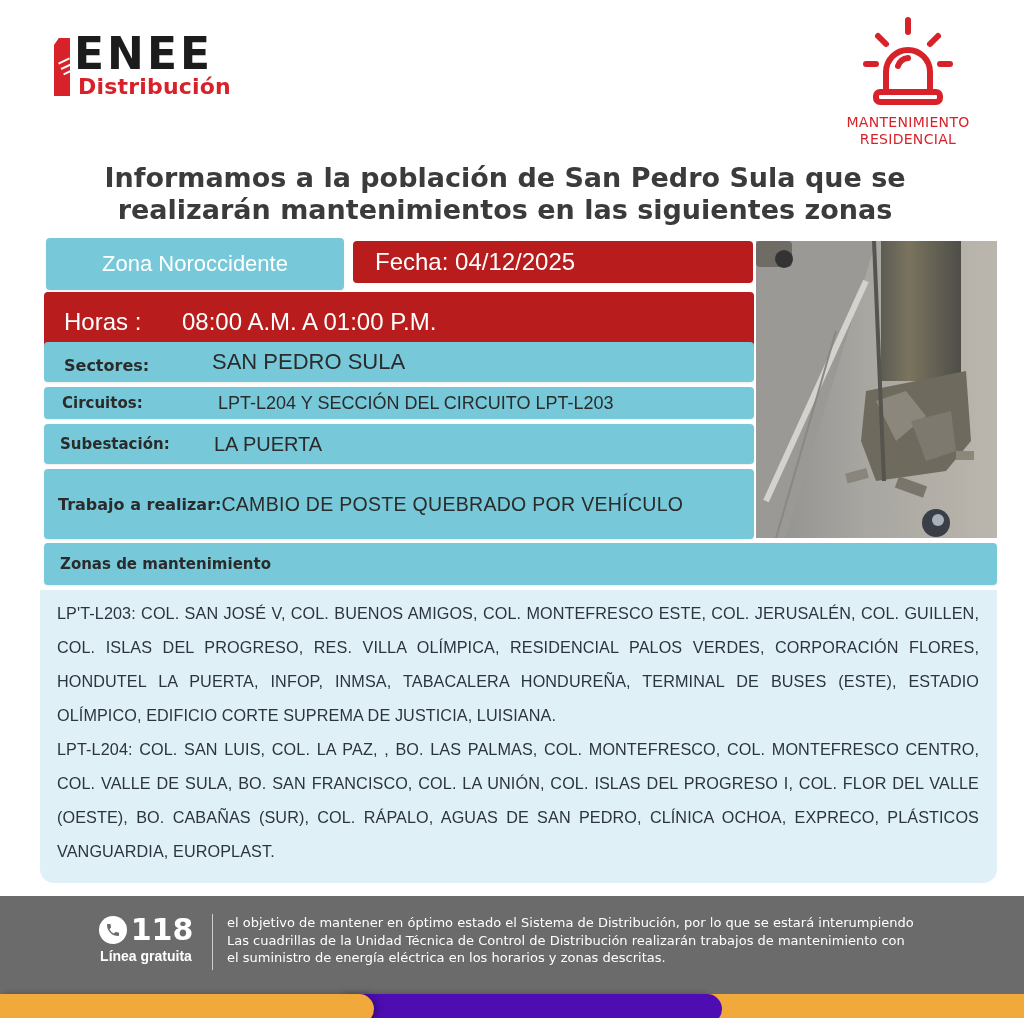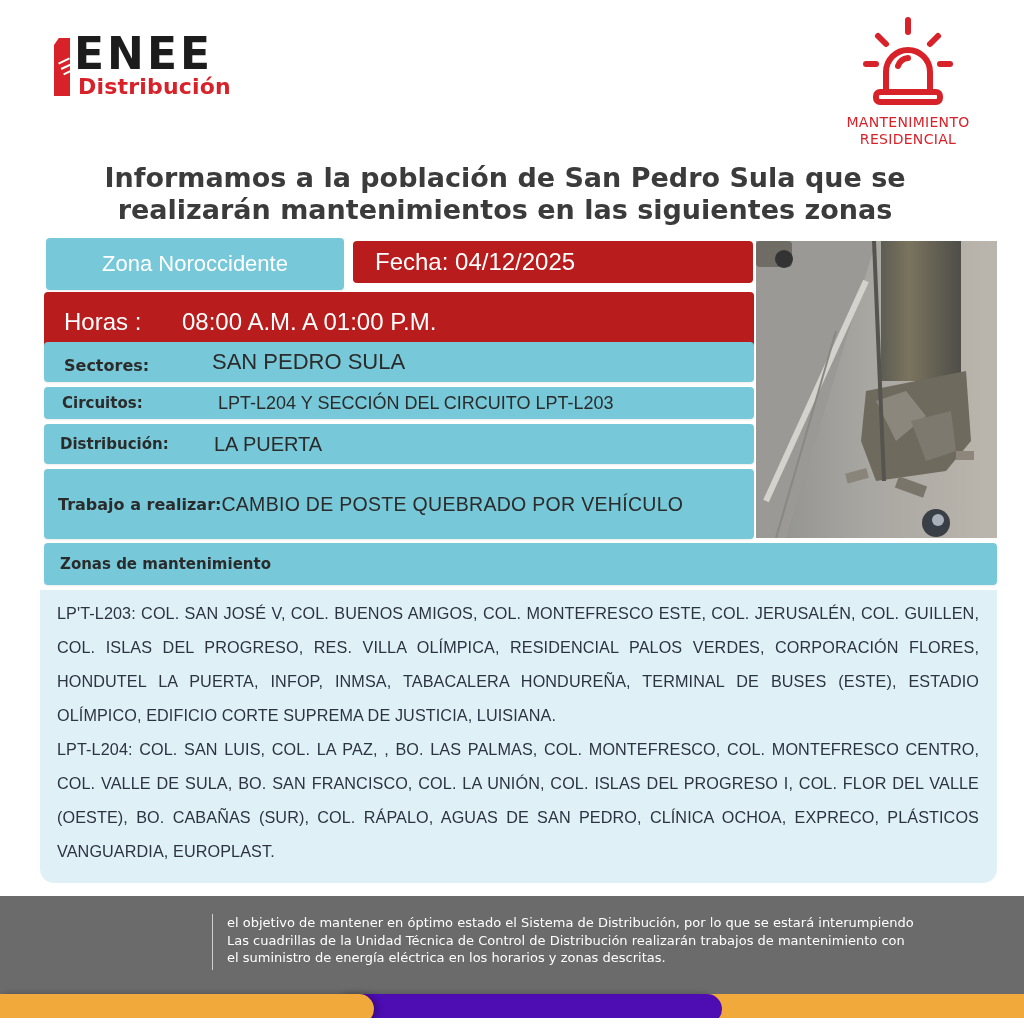--- a/index.html
+++ b/index.html
@@ -113,21 +113,21 @@
   <span class="row-label">Sectores:</span>
   <span class="row-value">SAN PEDRO SULA</span>
 </div>
 
 <div class="box teal circuitos">
   <span class="row-label">Circuitos:</span>
   <span class="row-value">LPT-L204 Y SECCIÓN DEL CIRCUITO LPT-L203</span>
 </div>
 
 <div class="box teal subestacion">
-  <span class="row-label">Distribución:</span>
+  <span class="row-label">Subestación:</span>
   <span class="row-value">LA PUERTA</span>
 </div>
 
 <div class="box teal trabajo">
   <span class="row-label">Trabajo a realizar:</span>
   <span class="row-value">CAMBIO DE POSTE QUEBRADO POR VEHÍCULO</span>
 </div>
 
 <div class="photo">
   <svg width="241" height="297" viewBox="0 0 241 297">
@@ -171,20 +171,31 @@
     <span>LP'T-L203:</span>
     <span>COL. SAN JOSÉ V, COL. BUENOS AMIGOS, COL. MONTEFRESCO ESTE, COL. JERUSALÉN, COL. GUILLEN, COL. ISLAS DEL PROGRESO, RES. VILLA OLÍMPICA, RESIDENCIAL PALOS VERDES, CORPORACIÓN FLORES, HONDUTEL LA PUERTA, INFOP, INMSA, TABACALERA HONDUREÑA, TERMINAL DE BUSES (ESTE), ESTADIO OLÍMPICO, EDIFICIO CORTE SUPREMA DE JUSTICIA, LUISIANA.</span>
   </p>
   <p>
     <span>LPT-L204:</span>
     <span>COL. SAN LUIS, COL. LA PAZ, , BO. LAS PALMAS, COL. MONTEFRESCO, COL. MONTEFRESCO CENTRO, COL. VALLE DE SULA, BO. SAN FRANCISCO, COL. LA UNIÓN, COL. ISLAS DEL PROGRESO I, COL. FLOR DEL VALLE (OESTE), BO. CABAÑAS (SUR), COL. RÁPALO, AGUAS DE SAN PEDRO, CLÍNICA OCHOA, EXPRECO, PLÁSTICOS VANGUARDIA, EUROPLAST.</span>
   </p>
 </div>
 
 <div class="footer">
+  <div class="phone">
+    <div class="phone-top">
+      <span class="phone-icon">
+        <svg width="16" height="16" viewBox="0 0 24 24">
+            <path fill="#6b6b6b" d="M6.6 10.8a15.1 15.1 0 0 0 6.6 6.6l2.2-2.2c.3-.3.7-.4 1-.2 1.1.4 2.3.6 3.6.6.6 0 1 .4 1 1V20c0 .6-.4 1-1 1A17 17 0 0 1 3 4c0-.6.4-1 1-1h3.5c.6 0 1 .4 1 1 0 1.3.2 2.5.6 3.6.1.3 0 .7-.2 1z"></path>
+          </svg>
+      </span>
+      <span class="phone-num">118</span>
+    </div>
+    <div class="phone-sub">Línea gratuita</div>
+  </div>
   <div class="divider"></div>
   <div class="footer-text">
     <div>el objetivo de mantener en óptimo estado el Sistema de Distribución, por lo que se estará interumpiendo</div>
     <div>Las cuadrillas de la Unidad Técnica de Control de Distribución realizarán trabajos de mantenimiento con</div>
     <div>el suministro de energía eléctrica en los horarios y zonas descritas.</div>
   </div>
 </div>
 
 <div class="bar-bg"></div>
 <div class="bar-purple"></div>

